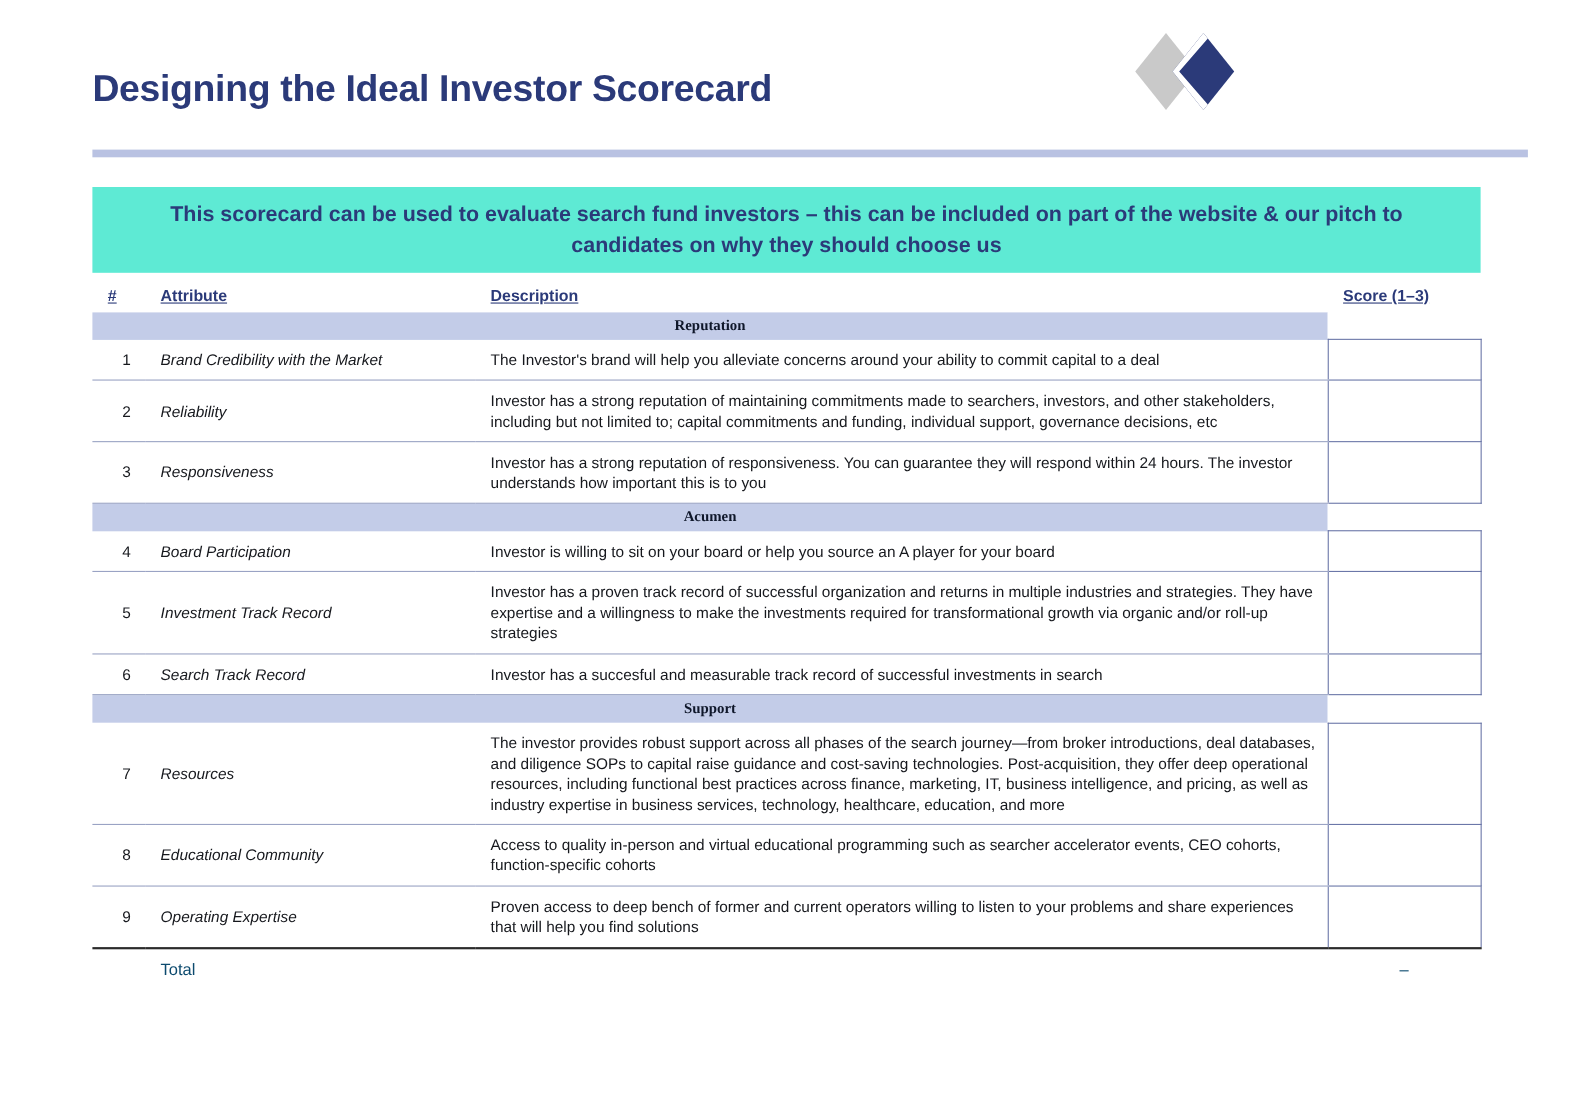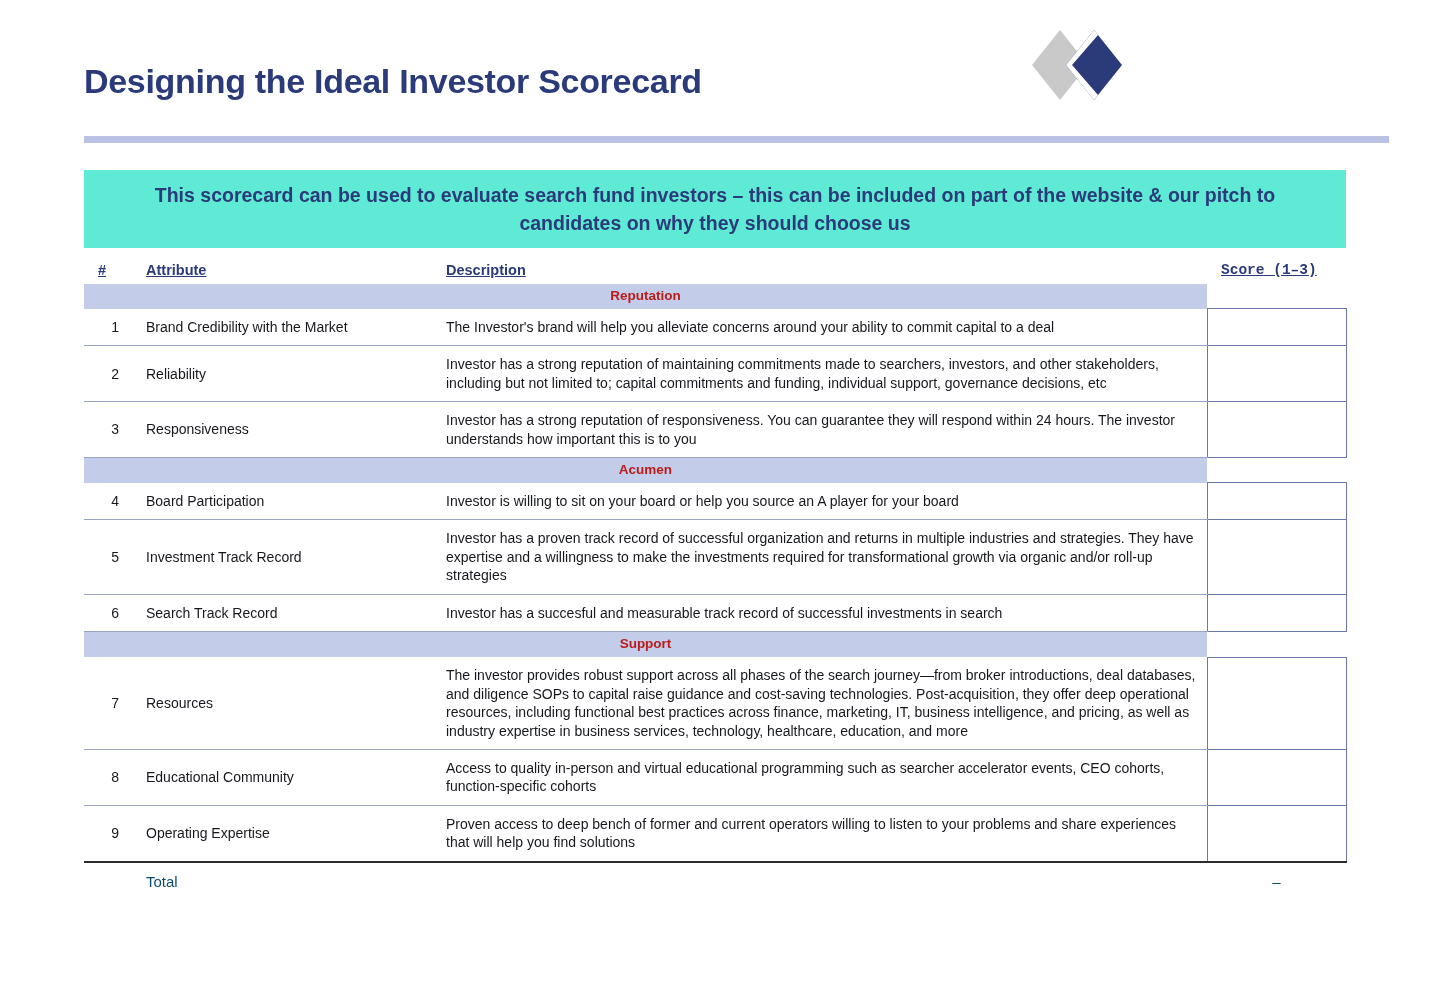--- a/index.html
+++ b/index.html
@@ -75,42 +75,43 @@
     font-weight: bold;
     color: #2b3a79;
     text-decoration: underline;
     text-align: left;
     padding: 0 0 6px 0;
     vertical-align: bottom;
   }
   thead th.th-num { text-align: left; padding-left: 14px; }
   thead th.th-attr { padding-left: 14px; }
   thead th.th-desc { padding-left: 14px; }
-  thead th.th-score { padding-left: 14px; font-family: Liberation Mono, monospace; }
+  thead th.th-score { padding-left: 14px; }
 
   tr.section td {
     background: #c3cce8;
-    color: #b91c1c;
+    color: #0f172a;
     font-weight: bold;
     font-size: 13.5px;
     text-align: center;
     padding: 3px 0 4px 0;
     border: none;
+    font-family: Liberation Serif, serif;
   }
 
   tbody td {
     font-size: 14px;
     color: #16181d;
     vertical-align: middle;
     border-bottom: 1px solid #9aa3c4;
     padding: 9px 0;
     line-height: 1.32;
   }
   td.num { text-align: right; padding-right: 13px; width: 48px; }
-  td.attr { padding-left: 14px; }
+  td.attr { padding-left: 14px; font-style: italic; }
   td.desc { padding-left: 14px; padding-right: 8px; }
   td.score {
     border-left: 1px solid #6b77a8;
     border-right: 1px solid #6b77a8;
     border-bottom: 1px solid #6b77a8;
     background: #ffffff;
   }
   tr.first-in-block td.score { border-top: 1px solid #6b77a8; }
   tr.section td.score-gap {
     background: #ffffff;

